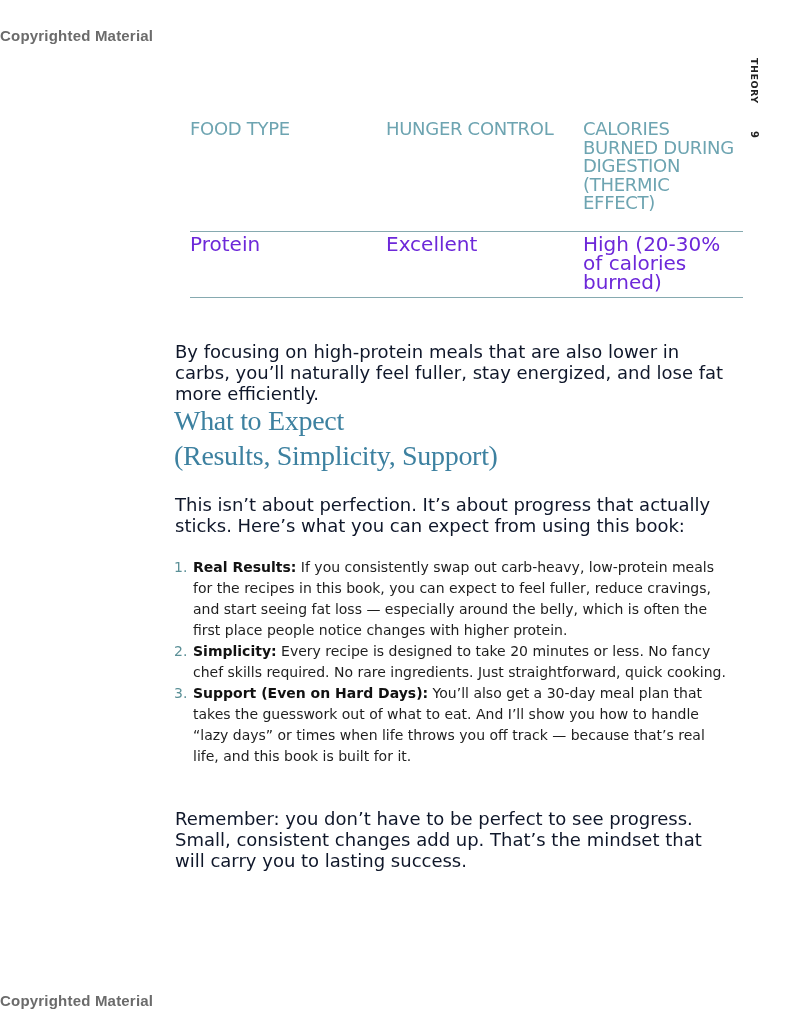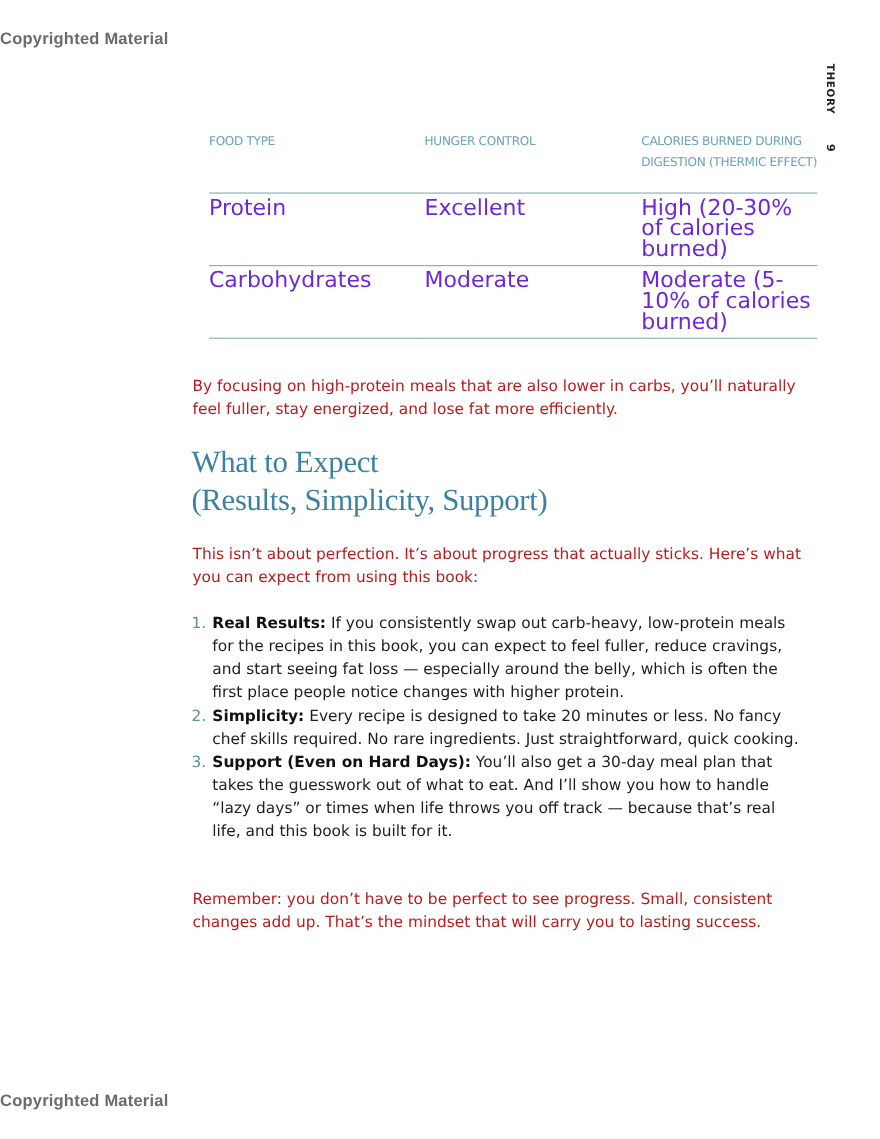--- a/index.html
+++ b/index.html
@@ -64,21 +64,21 @@
       left: 190px;
       top: 120px;
       width: 553px;
       border-collapse: collapse;
       font-family: "DejaVu Sans", sans-serif;
     }
     .food-table th {
       text-align: left;
       vertical-align: top;
       font-weight: normal;
-      font-size: 11px;
+      font-size: 18px;
       line-height: 18.5px;
       color: #6da4b1;
       letter-spacing: -0.3px;
       padding: 0 0 18px 0;
       border-bottom: 1.5px solid #86aab0;
     }
     .food-table td {
       vertical-align: top;
       font-size: 20px;
       line-height: 19px;
@@ -91,23 +91,23 @@
     }
     .col1 { width: 196px; }
     .col2 { width: 197px; }
     .col3 { width: 160px; }
 
     .para {
       position: absolute;
       left: 175px;
       width: 560px;
       font-family: "DejaVu Sans", sans-serif;
-      font-size: 14px;
+      font-size: 18px;
       line-height: 21px;
-      color: #b91c1c;
+      color: #0f172a;
       margin: 0;
     }
     .para.p1 { top: 341px; }
     .para.p2 { top: 494px; }
     .para.p3 { top: 808px; }
 
     .heading {
       position: absolute;
       left: 174px;
       top: 403px;
@@ -167,25 +167,20 @@
       <th class="col2">HUNGER CONTROL</th>
       <th class="col3">CALORIES BURNED DURING DIGESTION (THERMIC EFFECT)</th>
     </tr>
   </thead>
   <tbody>
     <tr class="row-sep">
       <td>Protein</td>
       <td>Excellent</td>
       <td>High (20-30% of calories burned)</td>
     </tr>
-    <tr class="row-sep">
-      <td>Carbohydrates</td>
-      <td>Moderate</td>
-      <td>Moderate (5-10% of calories burned)</td>
-    </tr>
   </tbody>
 </table>
 
 <p class="para p1">By focusing on high-protein meals that are also lower in carbs, you’ll naturally feel fuller, stay energized, and lose fat more efficiently.</p>
 
 <h2 class="heading">
   <span>What to Expect</span><br>
   <span>(Results, Simplicity, Support)</span>
 </h2>
 

